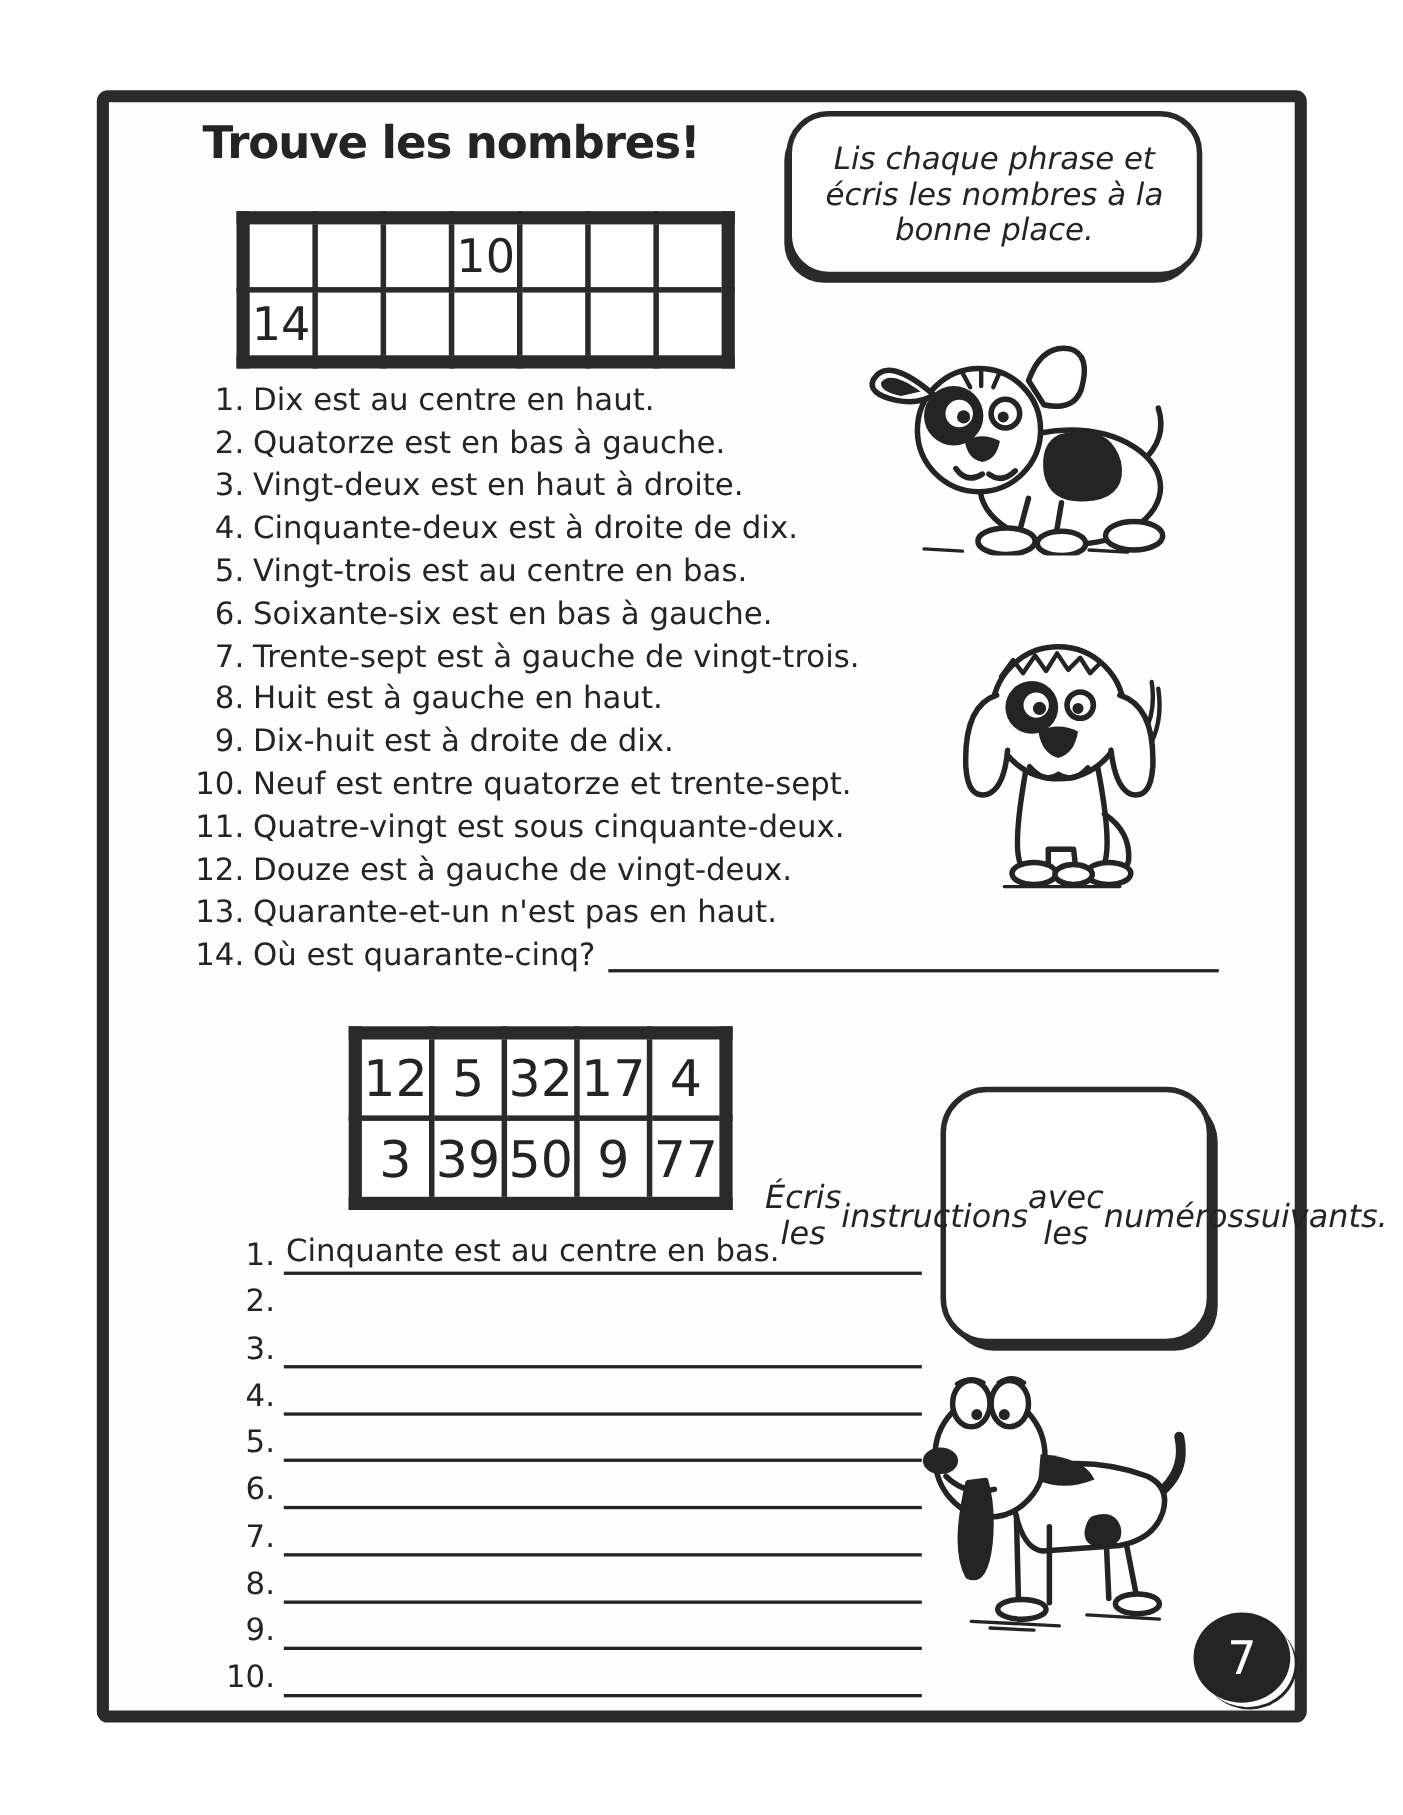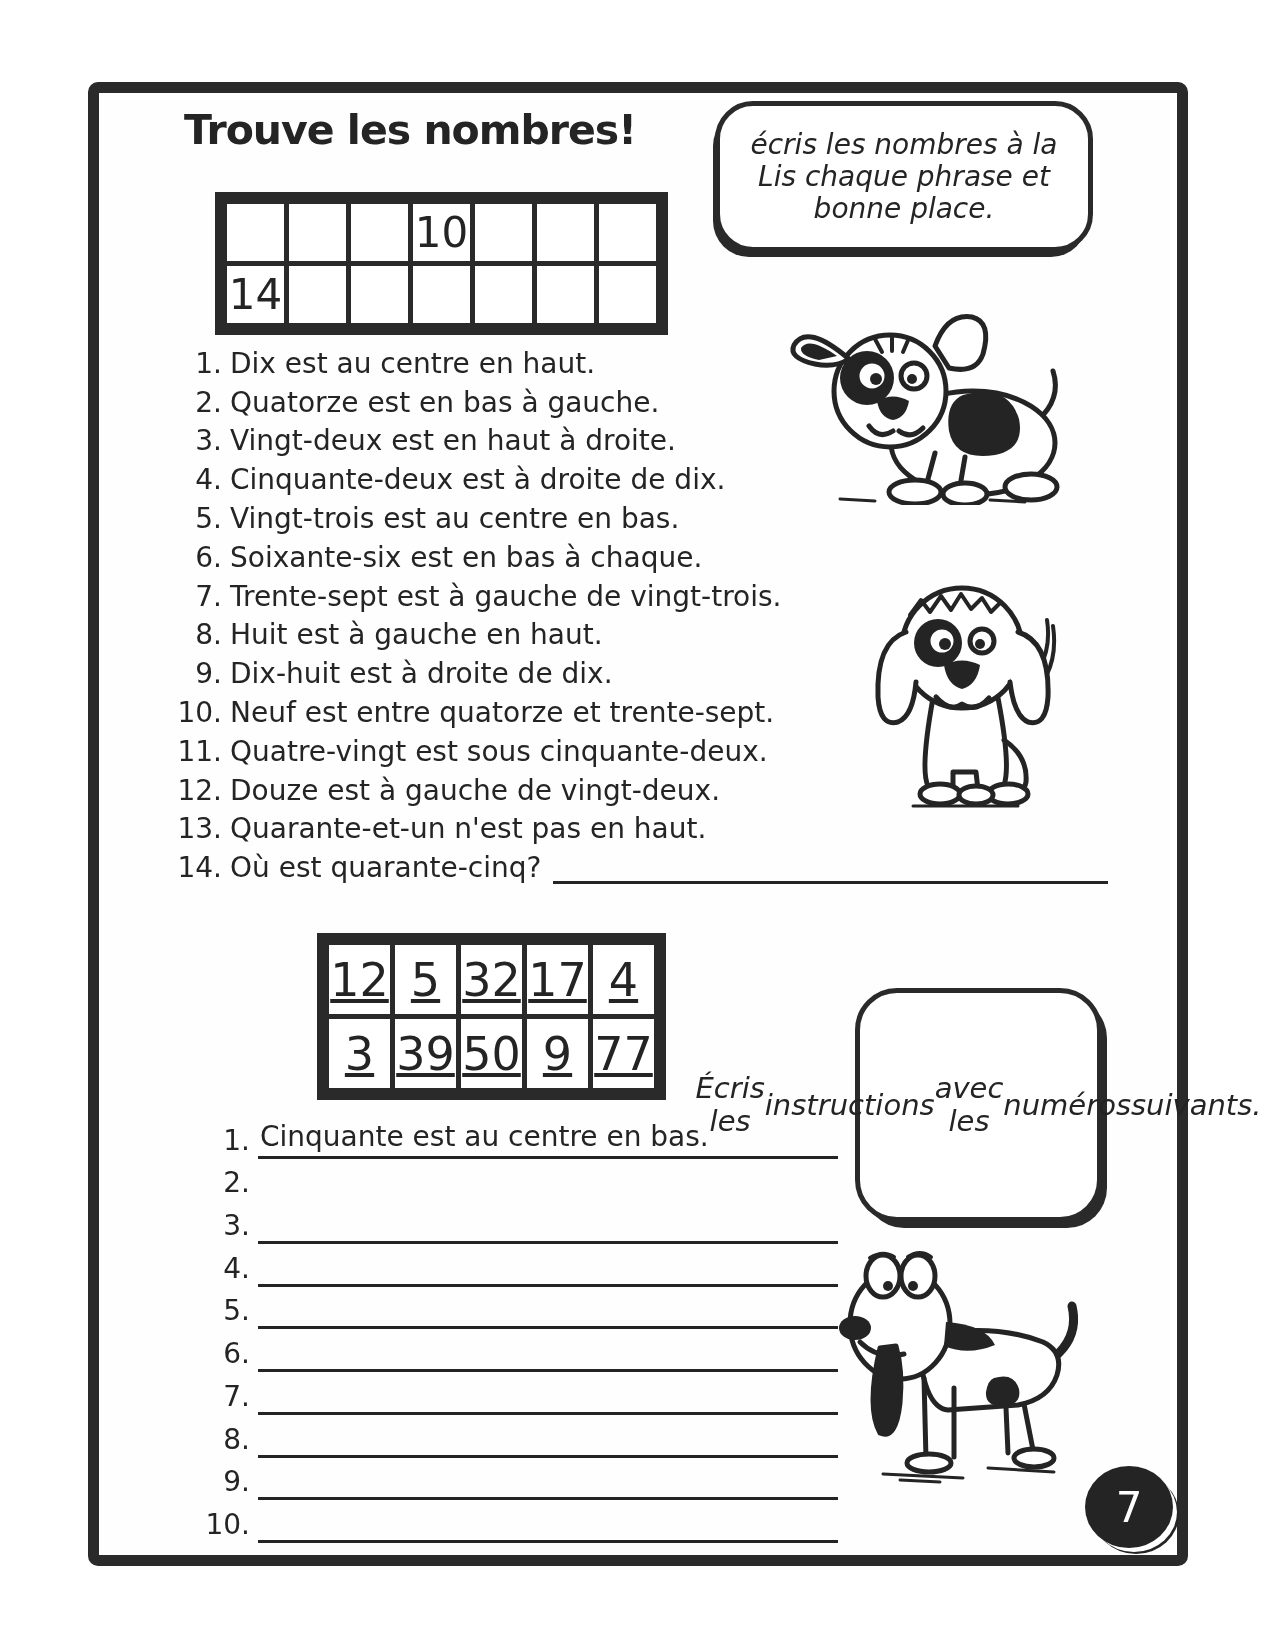--- a/index.html
+++ b/index.html
@@ -24,21 +24,21 @@
     display:flex;flex-direction:column;justify-content:center;align-items:center;
     font-style:italic;font-size:28px;line-height:32px;text-align:center;
   }
   
   .grid{position:absolute;border-collapse:collapse;background:#fff;}
   .grid, .grid td{border:5px solid #2a2a2a;}
   .grid{border:12px solid #2a2a2a;}
   .grid td{text-align:center;vertical-align:middle;padding:0;font-weight:500;}
   .grid1{left:215px;top:192px;}
   .grid1 td{width:57px;height:57px;font-size:42px;}
-  .grid2{left:317px;top:933px;text-decoration:underline;}
+  .grid2{left:317px;top:933px;}
   .grid2 td{width:61px;height:69px;font-size:46px;}
   
   .clues{position:absolute;left:162px;top:344px;width:946px;}
   .clue-row{display:flex;height:38.8px;align-items:center;white-space:nowrap;font-size:28px;}
   .clue-num{width:60px;text-align:right;flex:none;}
   .clue-text{margin-left:8px;}
   .inline-blank{flex:1;border-bottom:3px solid #242424;height:30px;margin-left:12px;}
   
   .bubble-bottom{
     position:absolute;left:855px;top:988px;width:247px;height:234px;box-sizing:border-box;
@@ -65,22 +65,22 @@
   .dog{position:absolute;}
 </style>
 </head>
 <body>
 
 <div class="page-border"></div>
 
 <div class="title">Trouve les nombres!</div>
 
 <div class="bubble-top">
+  <span>Lis chaque phrase et</span>
   <span>écris les nombres à la</span>
-  <span>Lis chaque phrase et</span>
   <span>bonne place.</span>
 </div>
 
 <table class="grid grid1">
   <tbody>
       <tr>
     <td></td>
     <td></td>
     <td></td>
     <td>10</td>
@@ -116,21 +116,21 @@
   <div class="clue-row">
       <span class="clue-num">4.</span>
       <span class="clue-text">Cinquante-deux est à droite de dix.</span>
     </div>
   <div class="clue-row">
       <span class="clue-num">5.</span>
       <span class="clue-text">Vingt-trois est au centre en bas.</span>
     </div>
   <div class="clue-row">
       <span class="clue-num">6.</span>
-      <span class="clue-text">Soixante-six est en bas à chaque.</span>
+      <span class="clue-text">Soixante-six est en bas à gauche.</span>
     </div>
   <div class="clue-row">
       <span class="clue-num">7.</span>
       <span class="clue-text">Trente-sept est à gauche de vingt-trois.</span>
     </div>
   <div class="clue-row">
       <span class="clue-num">8.</span>
       <span class="clue-text">Huit est à gauche en haut.</span>
     </div>
   <div class="clue-row">

